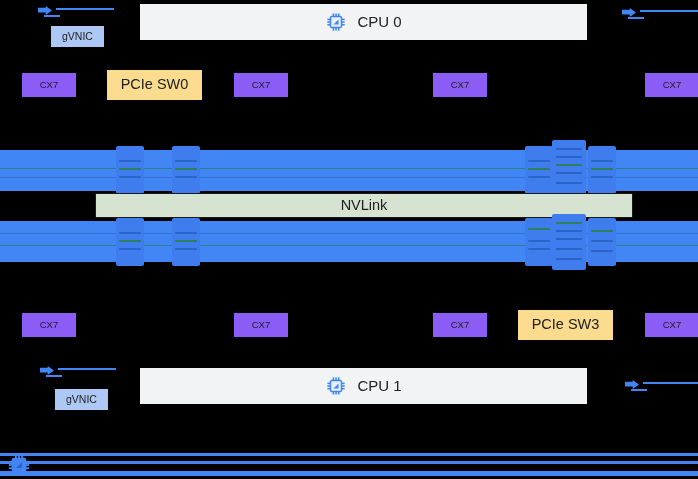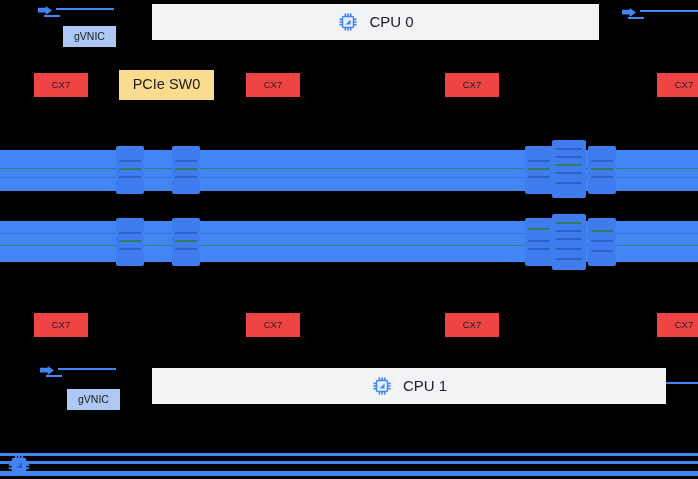--- a/index.html
+++ b/index.html
@@ -21,42 +21,41 @@
   
   .node {
     position: absolute;
     box-sizing: border-box;
     display: flex;
     align-items: center;
     justify-content: center;
     text-align: center;
     line-height: 1.1;
     white-space: nowrap;
-    margin-left: 12px;
   }
 
   
   .cpu-box {
     background: #F1F3F4;
     color: #202124;
     font-size: 15px;
     gap: 10px;
   }
   .cpu-box .label { color: #202124; }
 
   
   .pcie-box {
     background: #FBDC8E;
     color: #202124;
     font-size: 14.5px;
   }
 
   
   .cx7-box {
-    background: #ef4444;
+    background: #8b5cf6;
     color: #202124;
     font-size: 9.5px;
     align-items: center;
   }
 
   
   .gvnic-box {
     background: #AEC8F5;
     color: #202124;
     font-size: 10.5px;
@@ -236,20 +235,23 @@
     <div class="bar green" style="top:24px;"></div>
     <div class="bar" style="top:32px;"></div>
     <div class="bar" style="top:42px;"></div>
   </div>
   <div class="gpu-chip" style="left:588px; top:146px; width:28px; height:48px;">
     <div class="bar" style="top:14px;"></div>
     <div class="bar green" style="top:22px;"></div>
     <div class="bar" style="top:30px;"></div>
   </div>
 
+  <div class="node nvlink-bar" style="left:95px; top:193px; width:538px; height:25px;">
+    <span>NVLink</span>
+  </div>
 
   <div class="gpu-band" style="left:0; top:221px; width:698px; height:41px;">
     <div class="band-hairline blue" style="left:0; top:12px; width:698px;"></div>
     <div class="band-hairline" style="left:0; top:24px; width:698px;"></div>
   </div>
 
   <div class="gpu-chip" style="left:116px; top:218px; width:28px; height:48px;">
     <div class="bar" style="top:14px;"></div>
     <div class="bar green" style="top:22px;"></div>
     <div class="bar" style="top:30px;"></div>
@@ -283,20 +285,23 @@
 
 
   <div class="node cx7-box" style="left:234px; top:313px; width:54px; height:24px;">
     <span>CX7</span>
   </div>
 
   <div class="node cx7-box" style="left:433px; top:313px; width:54px; height:24px;">
     <span>CX7</span>
   </div>
 
+  <div class="node pcie-box" style="left:518px; top:310px; width:95px; height:30px;">
+    <span>PCIe SW3</span>
+  </div>
 
   <div class="node cx7-box" style="left:645px; top:313px; width:54px; height:24px;">
     <span>CX7</span>
   </div>
 
   <div class="nic-icon" style="left:40px; top:366px; width:78px; height:14px;">
     <div class="stem" style="width:58px;"></div>
     <div class="stem2" style="width:16px;"></div>
     <div class="plug"></div>
   </div>
@@ -304,21 +309,21 @@
   <div class="node gvnic-box" style="left:55px; top:389px; width:53px; height:21px;">
     <span>gVNIC</span>
   </div>
 
   <div class="nic-icon" style="left:625px; top:380px; width:74px; height:14px;">
     <div class="stem" style="width:56px;"></div>
     <div class="stem2" style="width:16px;"></div>
     <div class="plug"></div>
   </div>
 
-  <div class="node cpu-box" style="left:140px; top:368px; width:514px; height:36px;">
+  <div class="node cpu-box" style="left:140px; top:368px; width:447px; height:36px;">
     <span>
       <svg class="chip-ico" width="22" height="22" viewBox="0 0 24 24" aria-hidden="true">
         <rect x="6" y="6" width="12" height="12" rx="1.5" fill="#E8F0FE" stroke="#4285F4" stroke-width="1.6"></rect>
         <path d="M9.2 14.8 L14.8 9.2 L14.8 14.8 Z" fill="#4285F4"></path>
         <g fill="#4285F4">
           <rect x="8.3" y="2.6" width="1.7" height="3"></rect>
           <rect x="11.2" y="2.6" width="1.7" height="3"></rect>
           <rect x="14.1" y="2.6" width="1.7" height="3"></rect>
           <rect x="8.3" y="18.4" width="1.7" height="3"></rect>
           <rect x="11.2" y="18.4" width="1.7" height="3"></rect>

